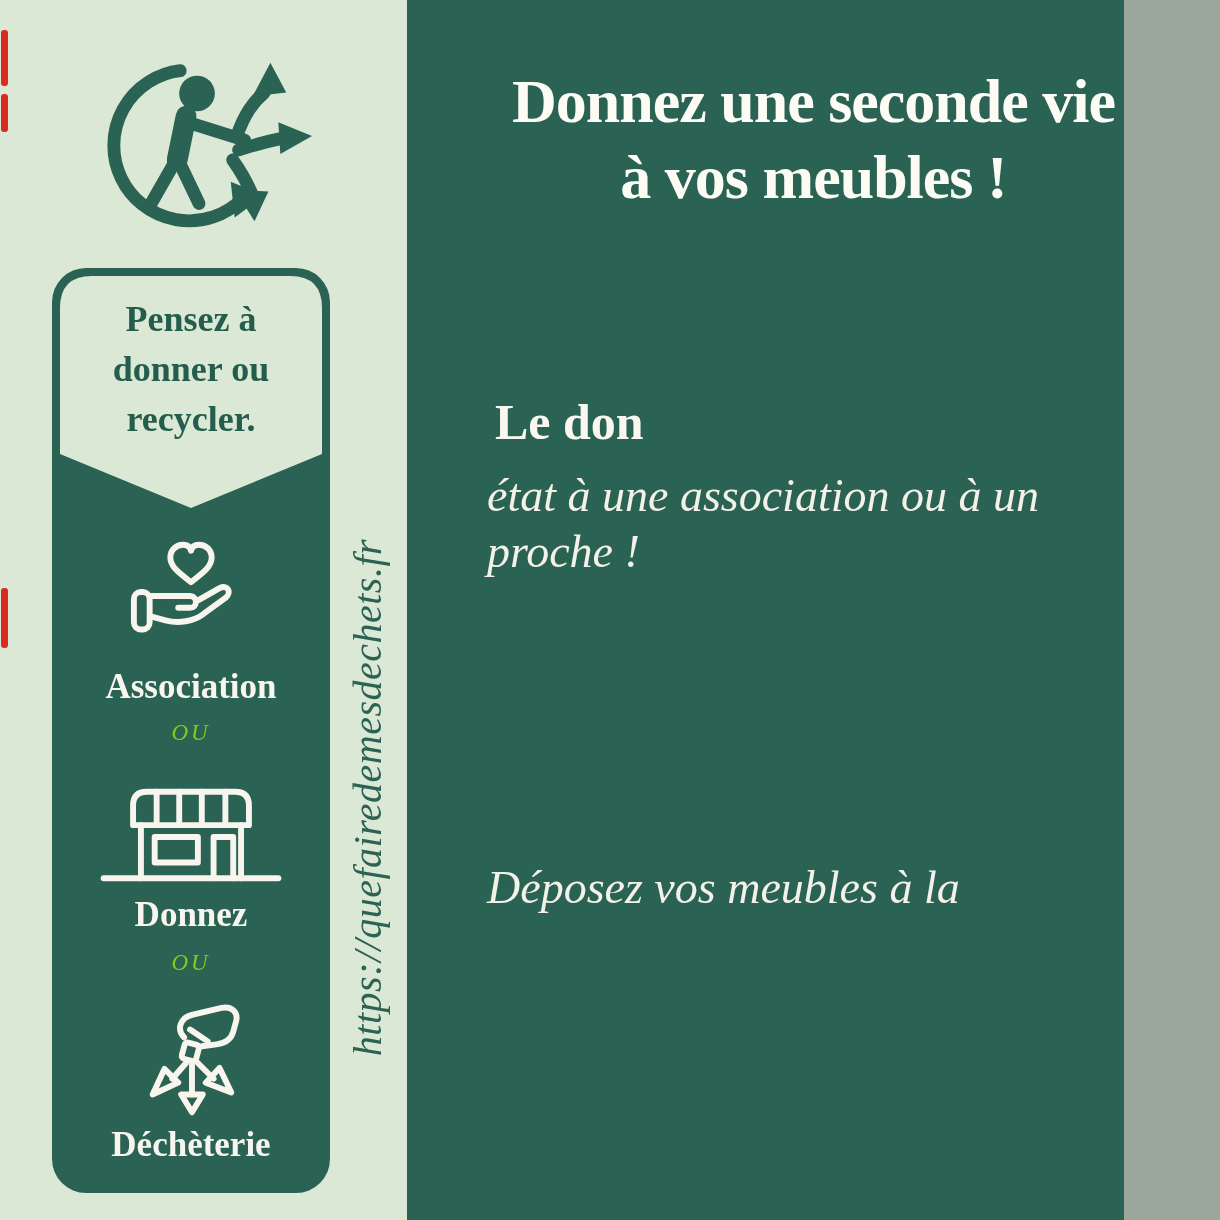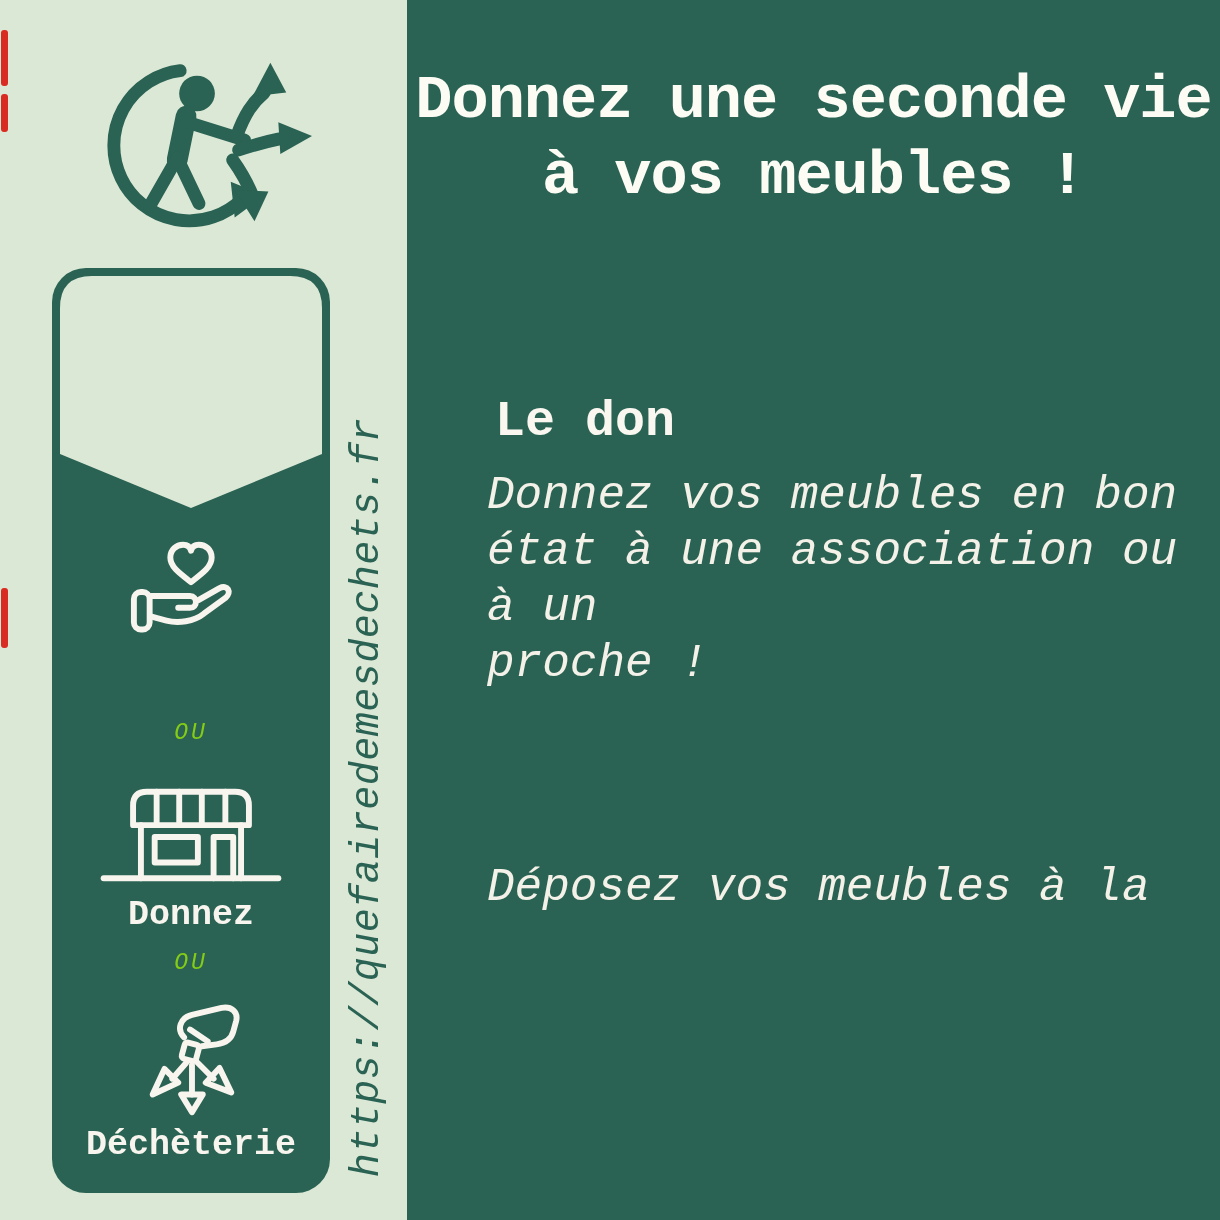--- a/index.html
+++ b/index.html
@@ -1,18 +1,18 @@
 <!DOCTYPE html>
 <html><head>
 <meta charset="utf-8">
 <style>
   html,body{margin:0;padding:0;background:#9aa79a;}
   .stage{
-    position:relative;width:1220px;height:1220px;overflow:hidden;
-    background:#dce8d6;font-family:Liberation Mono, monospace;
+    position:relative;width:1124px;height:1220px;overflow:hidden;
+    background:#dce8d6;font-family:Liberation Serif, serif;
   }
   
   .right-panel{position:absolute;left:407px;top:0;width:813px;height:1220px;background:#2a6253;}
   .main-title{
     position:absolute;top:63px;left:0;width:100%;text-align:center;
     color:#fcfbf4;font-weight:700;font-size:62px;line-height:76px;letter-spacing:-1px;
   }
   .section{position:absolute;left:80px;right:50px;color:#f3f1e8;}
   .section h2{margin:8px;font-size:50px;line-height:52px;font-weight:700;color:#f9f7f0;}
   .sec-don{top:388px;}
@@ -72,21 +72,20 @@
   <div class="right-panel">
     <div class="main-title">
       <div>Donnez une seconde vie</div>
       <div>à vos meubles !</div>
     </div>
 
     <div class="section sec-don">
       <h2>Le don</h2>
     </div>
     <div class="body-lines body-don">
-      <div>Donnez vos meubles en bon</div>
       <div>état à une association ou à un</div>
       <div>proche !</div>
     </div>
 
     <div class="body-lines body-recyclage">
       <div>Déposez vos meubles à la</div>
     </div>
   </div>
 
   <svg class="triman" viewBox="0 0 230 206">
@@ -105,27 +104,29 @@
     <path class="gn" stroke-width="13" d="M154,106 C172,100 184,97 194,95"></path>
     <polygon class="gf" points="194,78 228,92 196,110"></polygon>
     <path class="gn" stroke-width="13" d="M148,116 C158,130 164,142 168,152"></path>
     <polygon class="gf" points="150,146 170,178 184,148"></polygon>
   </svg>
 
   <div class="column">
     <svg class="banner-shape" viewBox="0 0 278 245">
       <path d="M8,40 Q8,8 40,8 L238,8 Q270,8 270,40 L270,186 L139,240 L8,186 Z" fill="#dce8d6"></path>
     </svg>
+    <div class="banner-text">Pensez à donner ou recycler.</div>
 
     <svg class="opt-icon icon-hand" viewBox="0 0 130 120">
       <path class="ln" stroke-width="6.5" d="M65,46 C52,36 44,30 44,21 C44,13 50,8 57,8 C61,8 64,10 65,14 C66,10 69,8 73,8 C80,8 86,13 86,21 C86,30 78,36 65,46 Z"></path>
       <rect class="ln" stroke-width="6.5" x="7" y="56" width="16" height="38" rx="7"></rect>
       <path class="ln" stroke-width="6.5" d="M25,60 H64 C72,60 72,72 64,72 H52"></path>
       <path class="ln" stroke-width="6.5" d="M73,64 L94,52 C102,48 107,56 100,62 L78,78 C68,86 52,88 40,85 L25,81"></path>
     </svg>
+    <div class="opt-label lbl-association">Association</div>
     <div class="separator sep-1">ou</div>
 
     <svg class="opt-icon icon-store" viewBox="0 0 190 110">
       <path class="ln" d="M6,100 H184"></path>
       <path class="ln" d="M36,46 V26 Q36,12 50,12 H140 Q154,12 154,26 V46 Z"></path>
       <path class="ln" d="M60,12 V46 M83,12 V46 M106,12 V46 M130,12 V46"></path>
       <path class="ln" d="M44,46 V100 M146,46 V100"></path>
       <rect class="ln" x="58" y="58" width="44" height="26"></rect>
       <path class="ln" d="M118,100 V58 H138 V100"></path>
     </svg>

